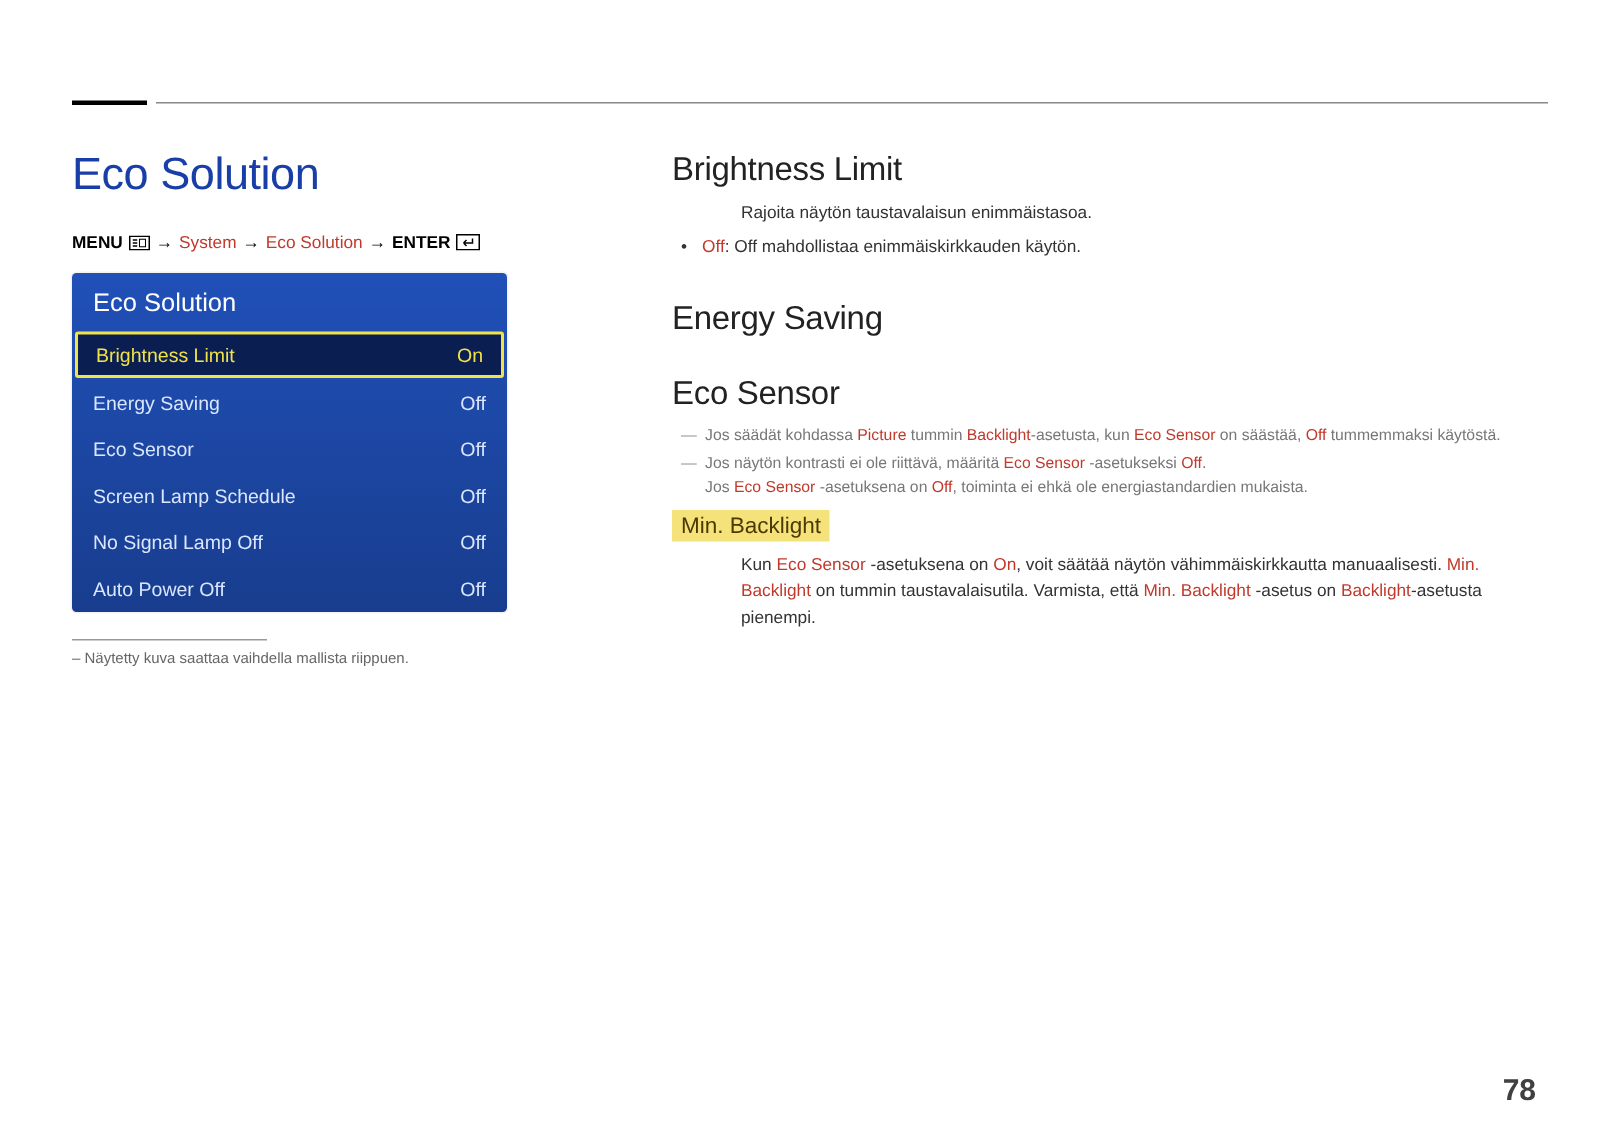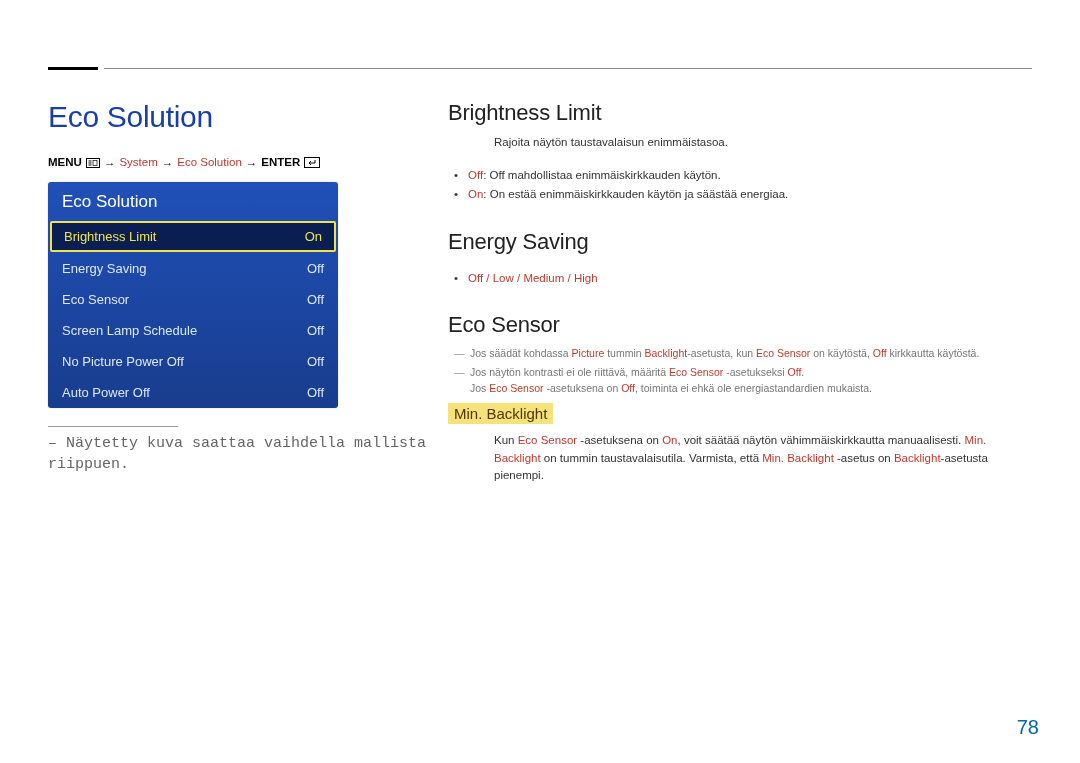--- a/index.html
+++ b/index.html
@@ -93,44 +93,43 @@
   }
   .menu-item .value { font-size: 13px; }
   .footnote-rule {
     width: 130px;
     height: 1px;
     background: #999;
     margin-top: 18px;
     margin-bottom: 6px;
   }
   .footnote {
-    font-size: 15px;
+    font-size: 10px;
     color: #666;
     line-height: 1.4;
-    font-family: Liberation Mono, monospace;
   }
   h2.section-h {
     font-size: 22px;
     font-weight: 400;
     color: #222;
     margin-bottom: 8px;
     letter-spacing: -0.2px;
   }
   .section { margin-bottom: 24px; }
   .body-text {
     font-size: 11.5px;
     color: #333;
     line-height: 1.55;
     margin-bottom: 4px;
     padding-left: 46px;
   }
   ul.bullets {
     list-style: none;
     padding-left: 20px;
-    margin-top: 14px;
+    margin-top: 4px;
   }
   ul.bullets li {
     font-size: 11.5px;
     color: #333;
     line-height: 1.7;
     position: relative;
   }
   ul.bullets li::before {
     content: "•";
     position: absolute;
@@ -158,24 +157,24 @@
     font-weight: 400;
     color: #4a3a00;
     background: #f5e27a;
     padding: 2px 6px;
     margin-bottom: 8px;
     margin-top: 6px;
   }
   .page-number {
     position: absolute;
     bottom: 24px;
-    right: 41px;
+    right: 56px;
     font-size: 20px;
-    color: #0369a1;
-    font-weight: 400;
+    color: #404040;
+    font-weight: 700;
   }
 </style>
 </head>
 <body>
 
 <div class="page-bar"></div>
 <div class="top-rule"></div>
 
 <div class="page">
 
@@ -219,55 +218,51 @@
       </div>
       <div class="menu-item">
         <span>Eco Sensor</span>
         <span class="value">Off</span>
       </div>
       <div class="menu-item">
         <span>Screen Lamp Schedule</span>
         <span class="value">Off</span>
       </div>
       <div class="menu-item">
-        <span>No Picture Power Off</span>
+        <span>No Signal Lamp Off</span>
         <span class="value">Off</span>
       </div>
       <div class="menu-item">
         <span>Auto Power Off</span>
         <span class="value">Off</span>
       </div>
     </div>
 
     <div class="footnote-rule"></div>
     <div class="footnote">– <span>Näytetty kuva saattaa vaihdella mallista riippuen.</span></div>
   </div>
 
   <div class="right-col">
 
     <div class="section">
       <h2 class="section-h">Brightness Limit</h2>
       <p class="body-text">Rajoita näytön taustavalaisun enimmäistasoa.</p>
       <ul class="bullets">
         <li><span class="kw">Off</span><span>: Off mahdollistaa enimmäiskirkkauden käytön.</span></li>
-        <li><span class="kw">On</span><span>: On estää enimmäiskirkkauden käytön ja säästää energiaa.</span></li>
       </ul>
     </div>
 
     <div class="section">
       <h2 class="section-h">Energy Saving</h2>
-      <ul class="bullets">
-        <li><span class="kw">Off / Low / Medium / High</span></li>
-      </ul>
     </div>
 
     <div class="section">
       <h2 class="section-h">Eco Sensor</h2>
       <div class="dash-note">
-        <span>Jos säädät kohdassa </span><span class="kw">Picture</span><span> tummin </span><span class="kw">Backlight</span><span>-asetusta, kun </span><span class="kw">Eco Sensor</span><span> on käytöstä, </span><span class="kw">Off</span><span> kirkkautta käytöstä.</span>
+        <span>Jos säädät kohdassa </span><span class="kw">Picture</span><span> tummin </span><span class="kw">Backlight</span><span>-asetusta, kun </span><span class="kw">Eco Sensor</span><span> on säästää, </span><span class="kw">Off</span><span> tummemmaksi käytöstä.</span>
       </div>
       <div class="dash-note">
         <span>Jos näytön kontrasti ei ole riittävä, määritä </span><span class="kw">Eco Sensor</span><span> -asetukseksi </span><span class="kw">Off</span><span>.</span><br>
         <span>Jos </span><span class="kw">Eco Sensor</span><span> -asetuksena on </span><span class="kw">Off</span><span>, toiminta ei ehkä ole energiastandardien mukaista.</span>
       </div>
 
       <h3 class="sub-h">Min. Backlight</h3>
       <p class="body-text">
         <span>Kun </span><span class="kw">Eco Sensor</span><span> -asetuksena on </span><span class="kw">On</span><span>, voit säätää näytön vähimmäiskirkkautta manuaalisesti. </span><span class="kw">Min. Backlight</span><span> on tummin taustavalaisutila. Varmista, että </span><span class="kw">Min. Backlight</span><span> -asetus on </span><span class="kw">Backlight</span><span>-asetusta pienempi.</span>
       </p>

